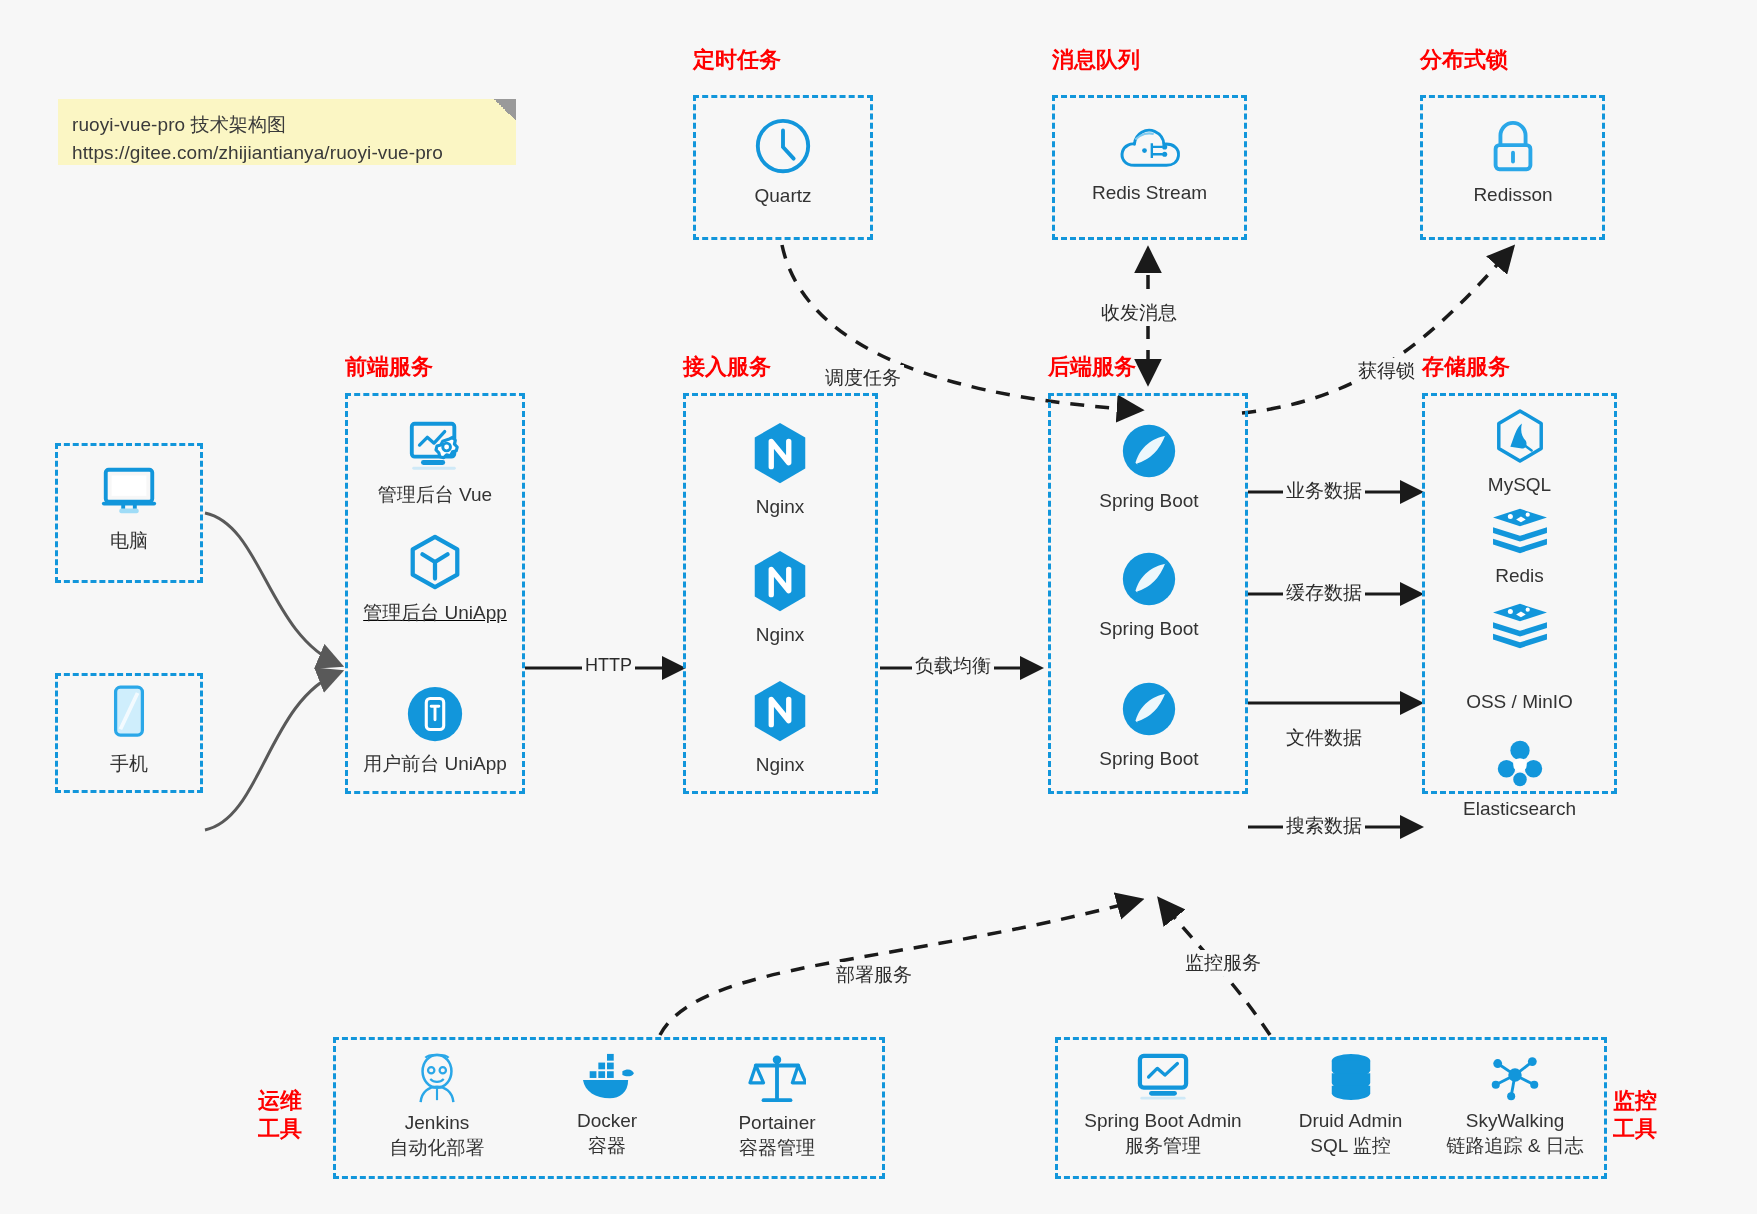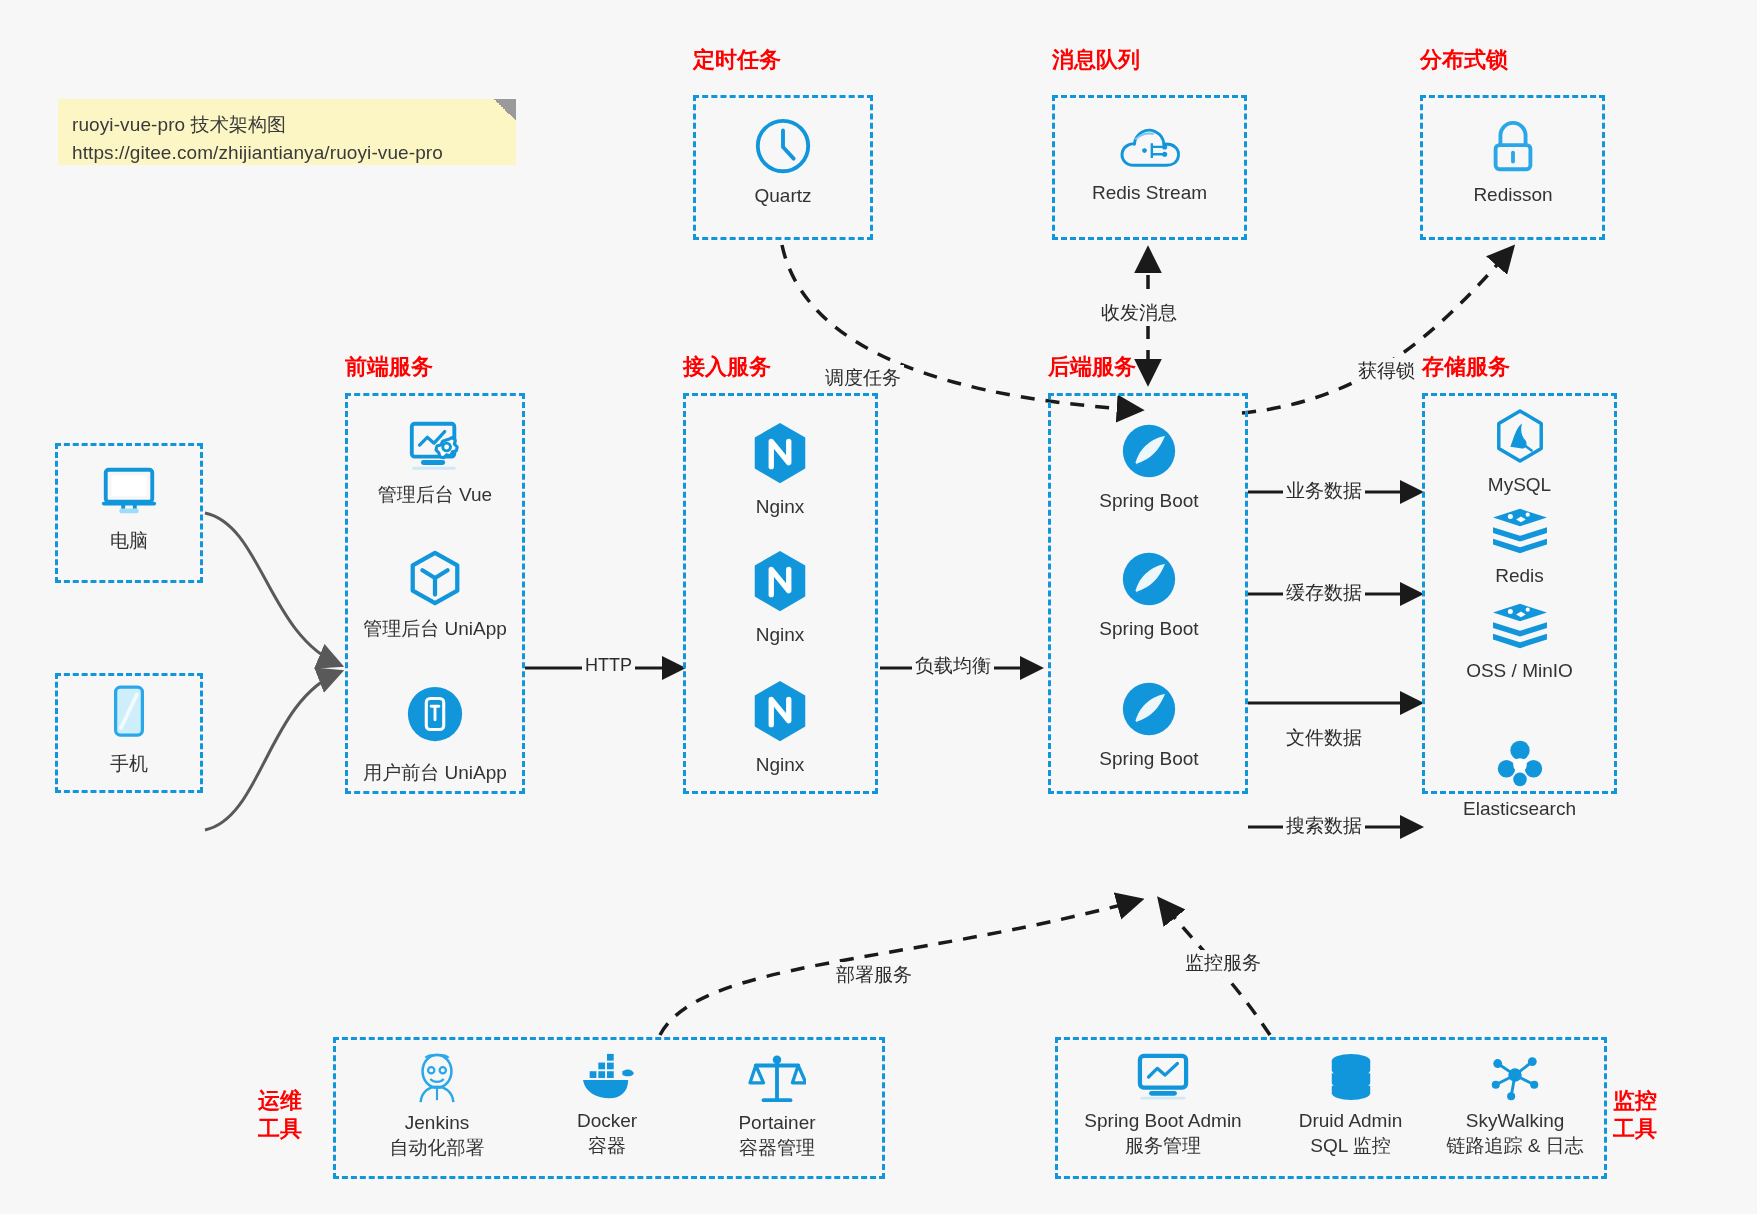--- a/index.html
+++ b/index.html
@@ -188,29 +188,29 @@
       <rect x="8" y="6" width="44" height="34" rx="3" fill="none" stroke="#1296db" stroke-width="4"></rect>
       <path d="M16 28 L24 20 L31 26 L42 14" fill="none" stroke="#1296db" stroke-width="3.4" stroke-linecap="round" stroke-linejoin="round"></path>
       <path d="M46 22 l4 -2 l3 3 l-1 4 l3 3 l-1 4 l-4 1 l-2 4 l-4 -1 l-3 3 l-4 -1 l-1 -4 l-3 -3 l1 -4 l4 -1 l2 -4 z" fill="#ffffff" stroke="#1296db" stroke-width="3.2" stroke-linejoin="round"></path>
       <circle cx="44" cy="30" r="4" fill="none" stroke="#1296db" stroke-width="3"></circle>
       <line x1="20" y1="46" x2="40" y2="46" stroke="#1296db" stroke-width="5" stroke-linecap="round"></line>
       <line x1="10" y1="52" x2="52" y2="52" stroke="#cfe9f7" stroke-width="3" stroke-linecap="round"></line>
     </svg>
     <div class="lbl">管理后台 Vue</div>
   </div>
 
-  <div class="node" style="left:350px; top:548px; width:170px;">
+  <div class="node" style="left:350px; top:532px; width:170px;text-decoration:underline;">
     <svg class="ico" width="62" height="62" viewBox="0 0 64 64">
       <path d="M32 5 L55 18 L55 44 L32 57 L9 44 L9 18 Z" fill="none" stroke="#1296db" stroke-width="4.4" stroke-linejoin="round"></path>
       <path d="M32 31 L32 48 M32 31 L19 23 M32 31 L45 23" fill="none" stroke="#1296db" stroke-width="4.4" stroke-linecap="round"></path>
     </svg>
     <div class="lbl">管理后台 UniApp</div>
   </div>
 
-  <div class="node" style="left:350px; top:683px; width:170px;gap:9px;">
+  <div class="node" style="left:350px; top:683px; width:170px;">
     <svg class="ico" width="62" height="62" viewBox="0 0 64 64">
       <circle cx="32" cy="32" r="28" fill="#1296db"></circle>
       <rect x="23" y="16" width="18" height="32" rx="4" fill="none" stroke="#ffffff" stroke-width="3.2"></rect>
       <path d="M32 24 L32 38 M28 24 L36 24" stroke="#ffffff" stroke-width="3" stroke-linecap="round"></path>
     </svg>
     <div class="lbl">用户前台 UniApp</div>
   </div>
 
   <div class="gtitle" style="left:683px; top:352px; width:195px;">接入服务</div>
   <div class="group" style="left:683px; top:393px; width:195px; height:401px;"></div>
@@ -282,21 +282,21 @@
       <path d="M32 4 L60 13 L32 22 L4 13 Z" fill="#1296db"></path>
       <path d="M4 23 L32 32 L60 23 L60 29 L32 38 L4 29 Z" fill="#1296db"></path>
       <path d="M4 35 L32 44 L60 35 L60 41 L32 50 L4 41 Z" fill="#1296db"></path>
       <circle cx="22" cy="12" r="2.6" fill="#ffffff"></circle>
       <circle cx="40" cy="10" r="2.2" fill="#ffffff"></circle>
       <path d="M28 15 l5 -3 l5 3 l-5 3 z" fill="#ffffff"></path>
     </svg>
     <div class="lbl">Redis</div>
   </div>
 
-  <div class="node" style="left:1432px; top:600px; width:175px;">
+  <div class="node" style="left:1432px; top:600px; width:175px;gap:31px;">
     <svg class="ico" width="62" height="52" viewBox="0 0 64 54">
       <path d="M32 4 L60 13 L32 22 L4 13 Z" fill="#1296db"></path>
       <path d="M4 23 L32 32 L60 23 L60 29 L32 38 L4 29 Z" fill="#1296db"></path>
       <path d="M4 35 L32 44 L60 35 L60 41 L32 50 L4 41 Z" fill="#1296db"></path>
       <circle cx="22" cy="12" r="2.6" fill="#ffffff"></circle>
       <circle cx="40" cy="10" r="2.2" fill="#ffffff"></circle>
       <path d="M28 15 l5 -3 l5 3 l-5 3 z" fill="#ffffff"></path>
     </svg>
     <div class="lbl">OSS / MinIO</div>
   </div>

